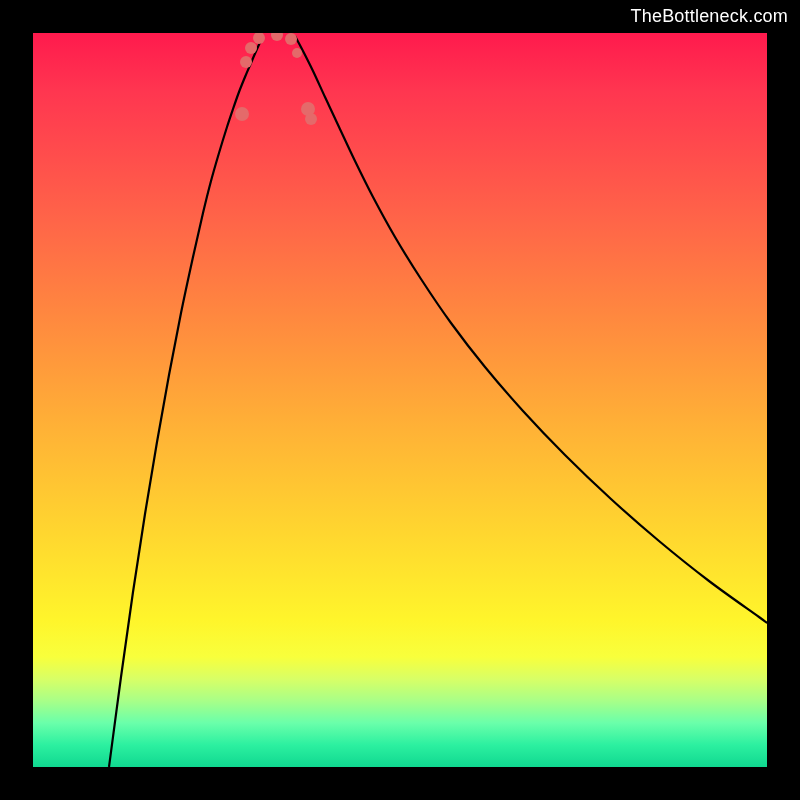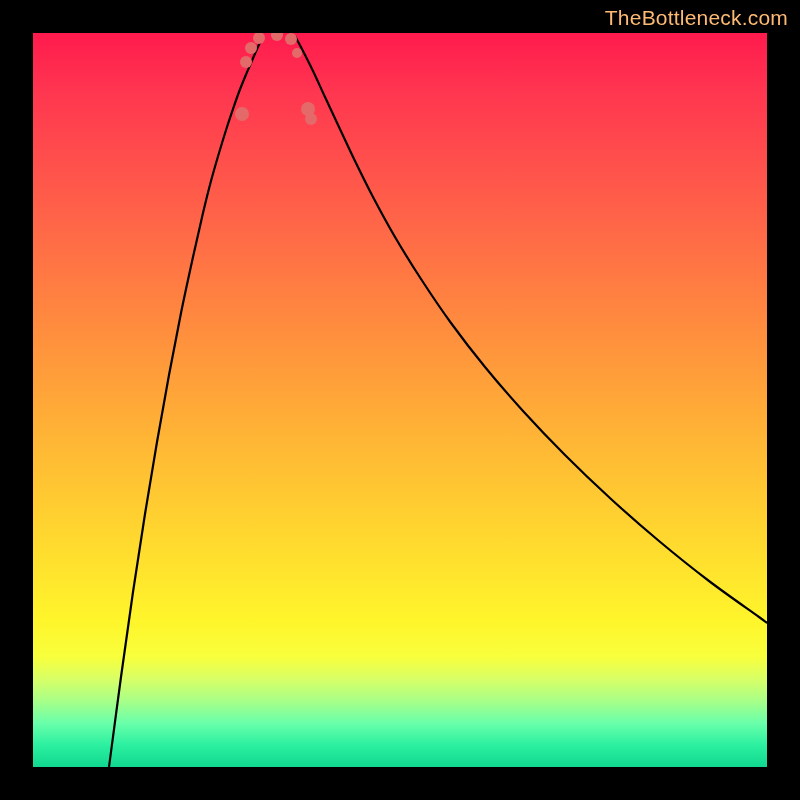--- a/index.html
+++ b/index.html
@@ -36,22 +36,22 @@
       #a8ff88 91%,
       #6affaa 94%,
       #2cf0a0 97%,
       #10d890 100%
     );
   }
   .watermark {
     position: absolute;
     top: 6px;
     right: 12px;
-    color: #fdba74;
-    font-size: 21px;
+    color: #ffffff;
+    font-size: 18px;
     font-weight: 400;
     letter-spacing: 0.2px;
     user-select: none;
   }
   svg.plot {
     position: absolute;
     inset: 0;
   }
 </style>
 </head>

